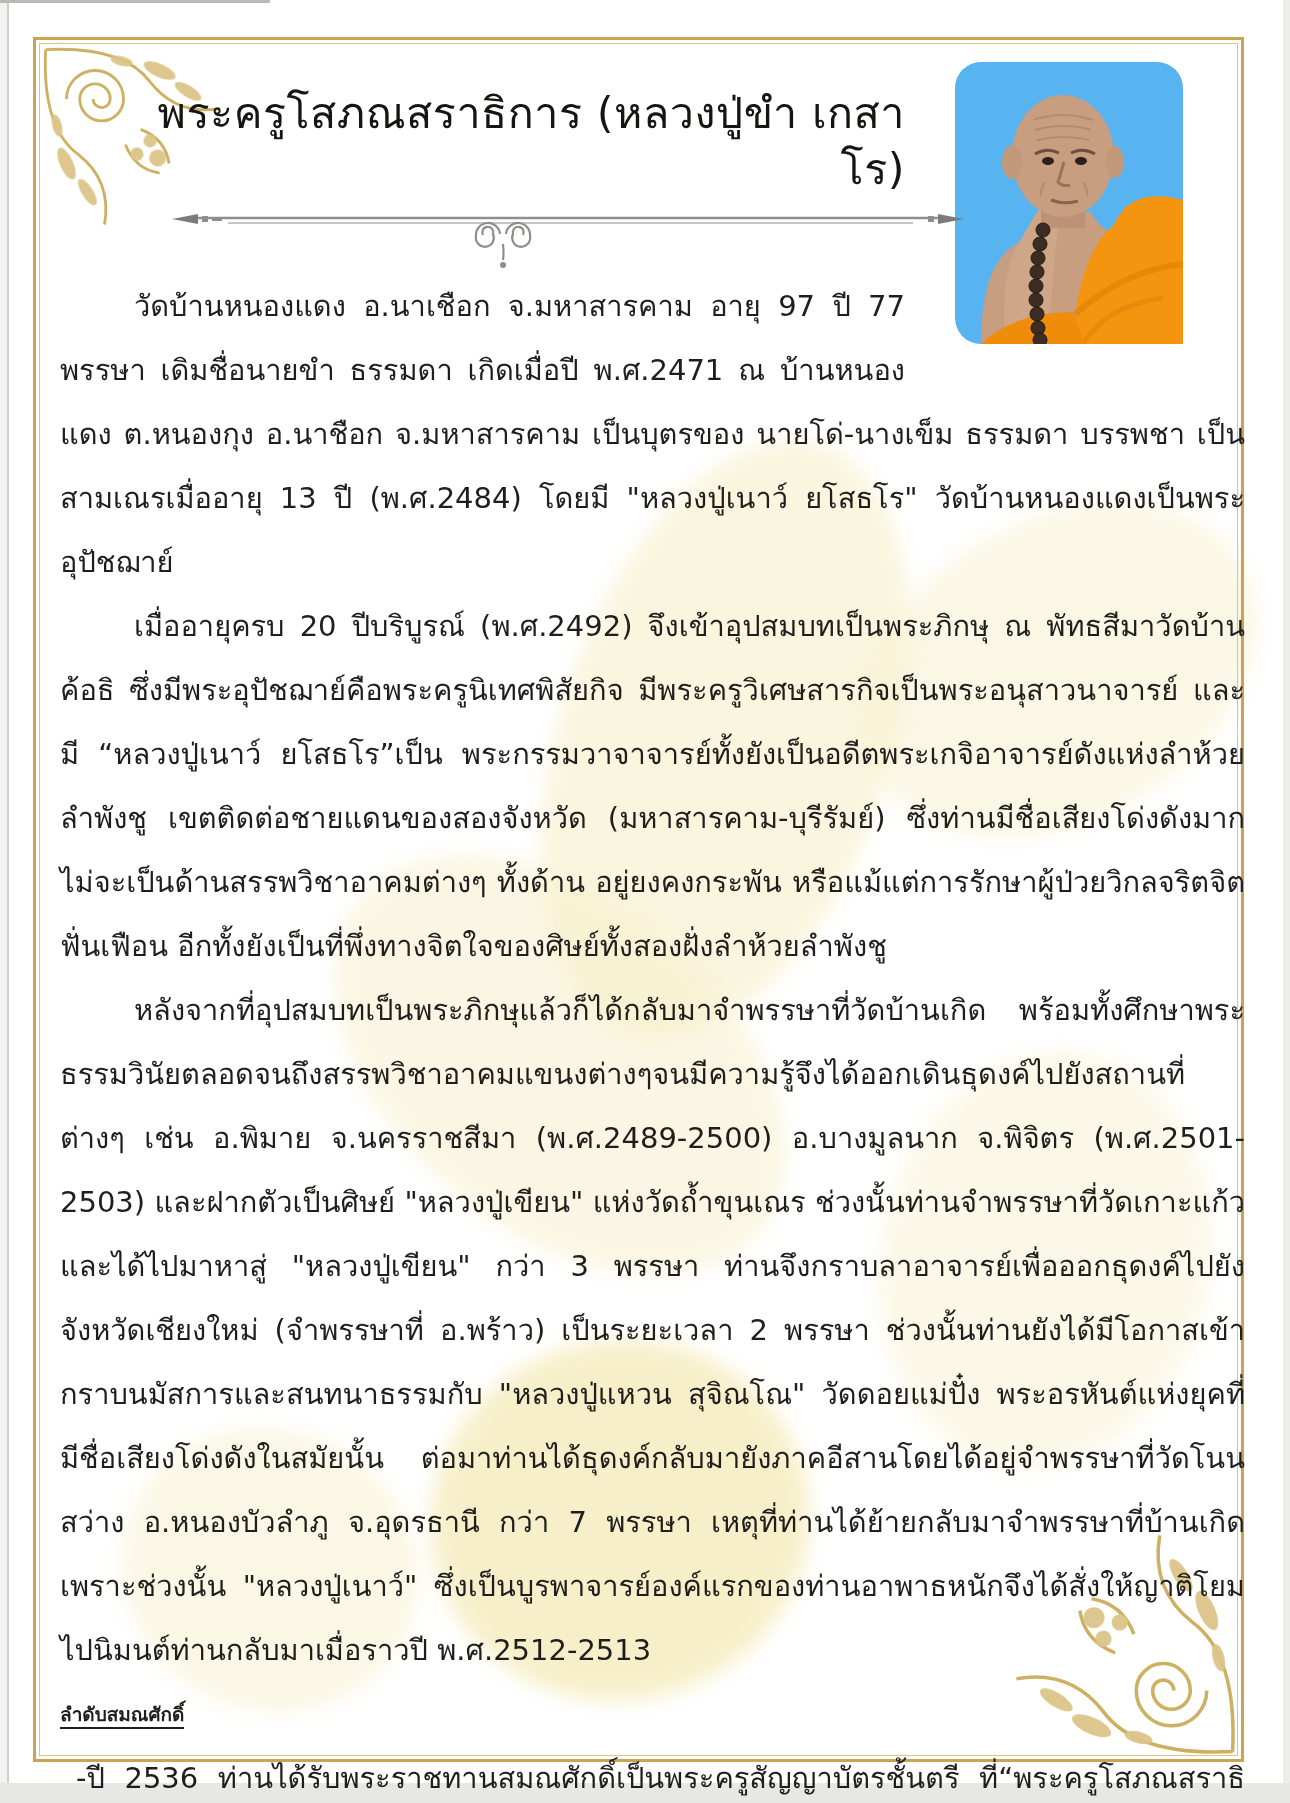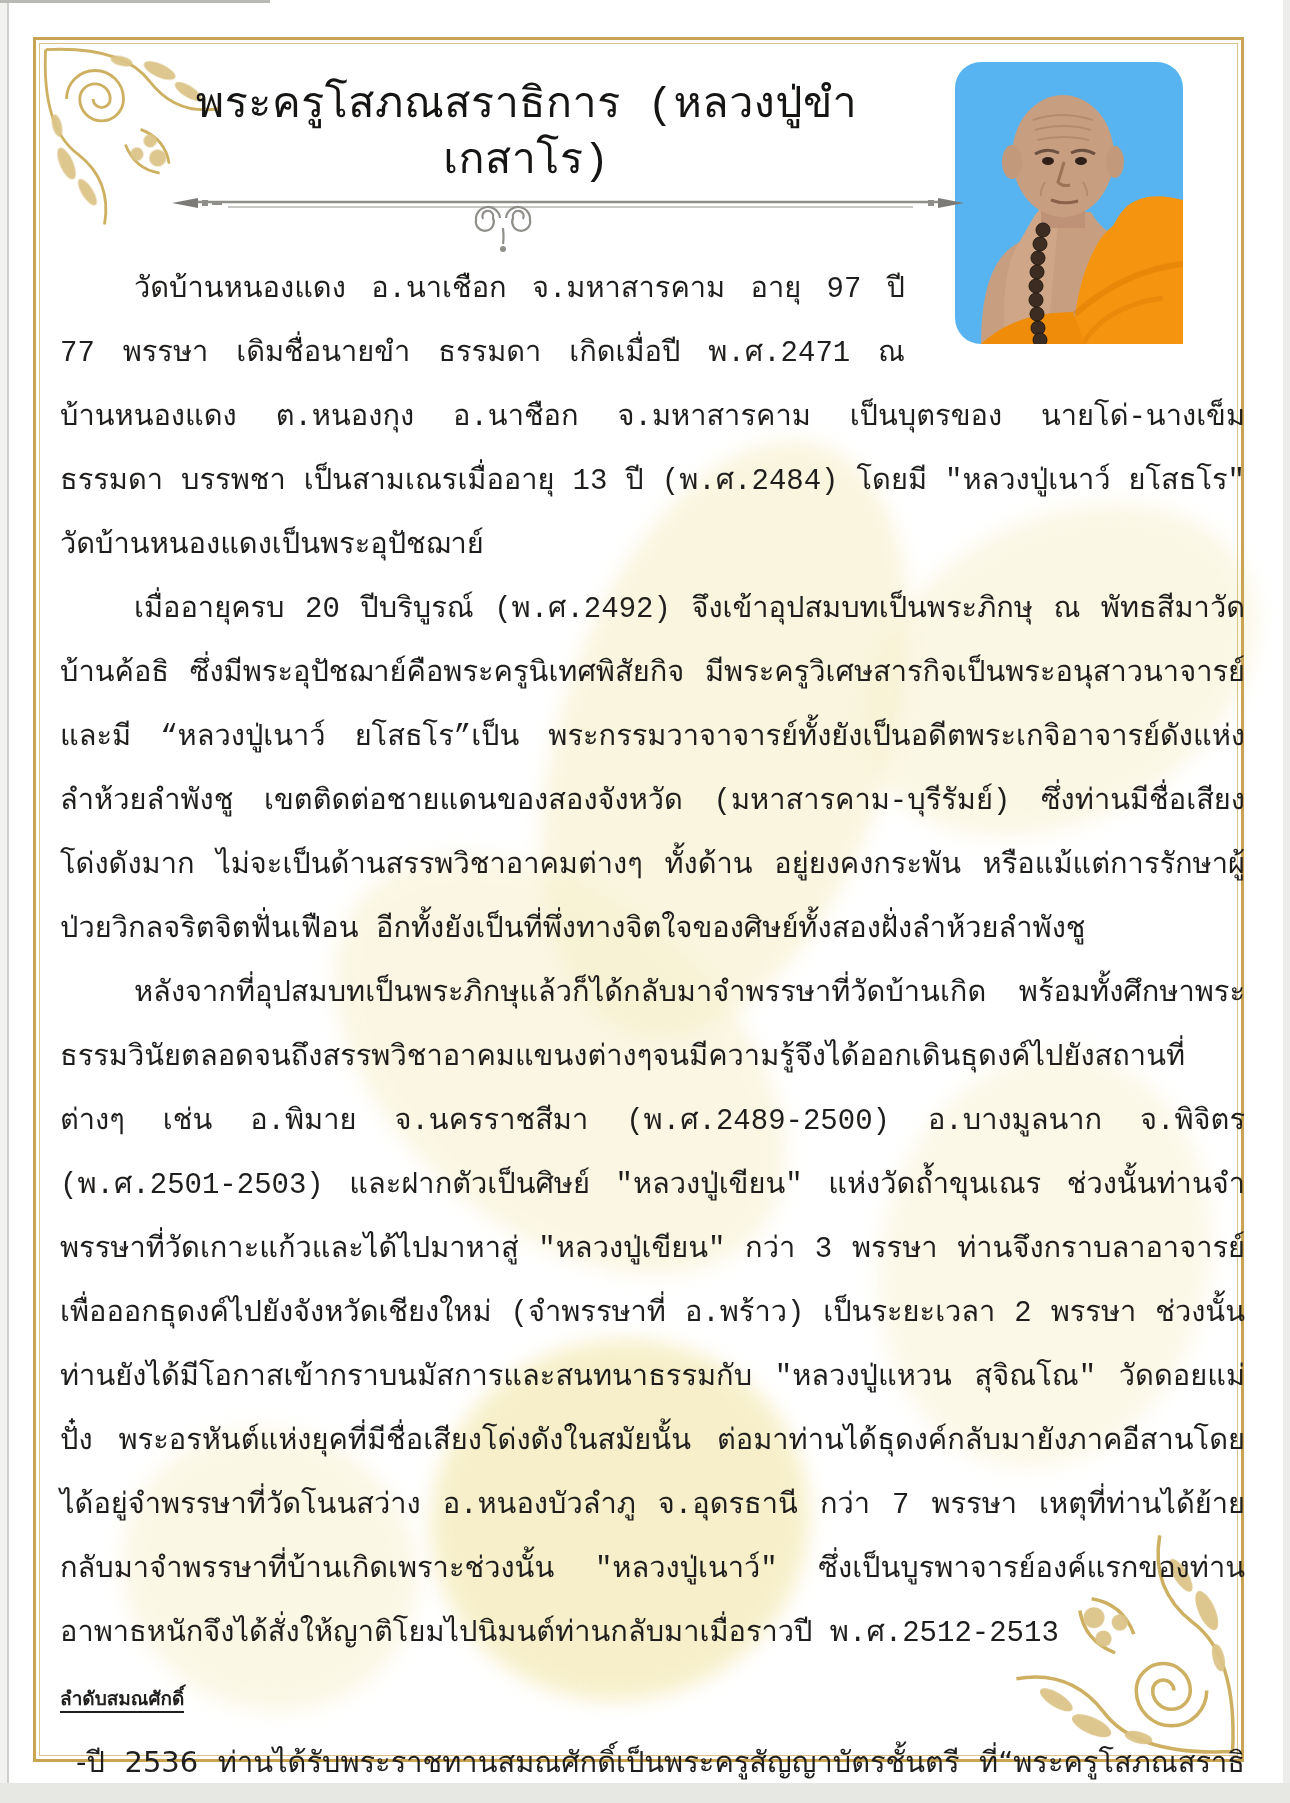--- a/index.html
+++ b/index.html
@@ -31,32 +31,32 @@
   .corner{position:absolute;pointer-events:none;}
   .corner.tl{left:38px;top:42px;width:190px;height:190px;}
   .corner.br{right:48px;bottom:42px;width:235px;height:235px;transform:rotate(180deg);}
 
   .content{position:absolute;left:60px;top:64px;width:1185px;}
 
   .photo-float{float:right;width:228px;height:282px;margin:-2px 62px 10px 50px;}
   .photo-float svg{display:block;width:228px;height:282px;}
 
   h1.title{
-    margin:0;padding:14px 0 0 88px;font-size:43px;font-weight:500;
-    letter-spacing:.5px;text-align:center;line-height:1.3;color:#161513;font-family:Liberation Mono, monospace;
+    margin:8px;padding:14px 0 0 88px;font-size:43px;font-weight:500;
+    letter-spacing:.5px;text-align:right;line-height:1.3;color:#161513;
   }
   .divider-wrap{position:relative;height:68px;}
   .divider-wrap svg{position:absolute;left:108px;top:4px;}
 
   .bodytext{
     font-size:29px;line-height:64px;text-align:justify;
     text-justify:inter-character;color:#1f1e1c;
   }
   .bodytext p{margin:0;}
-  .indent{text-indent:74px;font-family:Liberation Mono, monospace;}
+  .indent{text-indent:74px;}
   .small-indent{text-indent:16px;}
   h2.sec{margin:0;font-size:19px;line-height:64px;font-weight:600;}
   h2.sec .underl{border-bottom:2.5px solid #1f1e1c;padding-bottom:2px;}
 </style>
 </head>
 <body>
 
 <div class="edge-left"></div>
 <div class="edge-top"></div>
 <div class="edge-right"></div>

